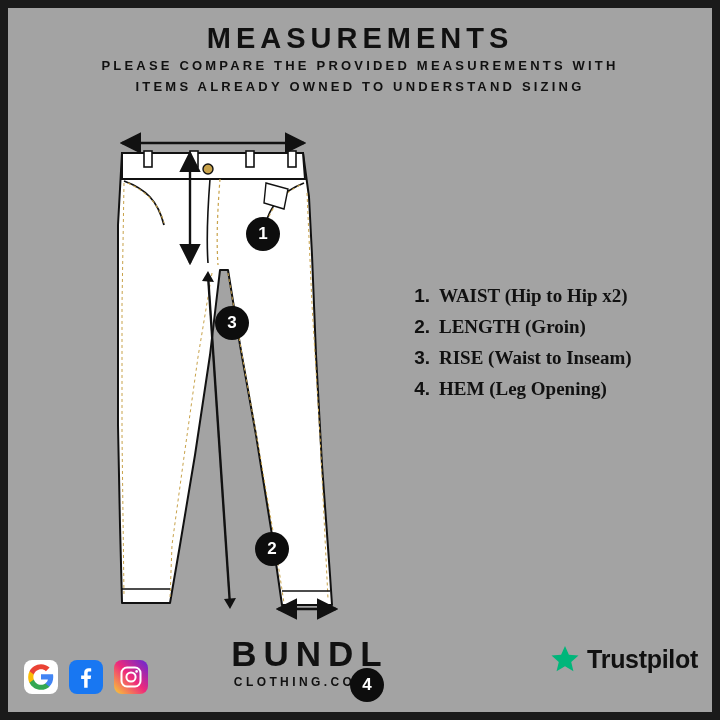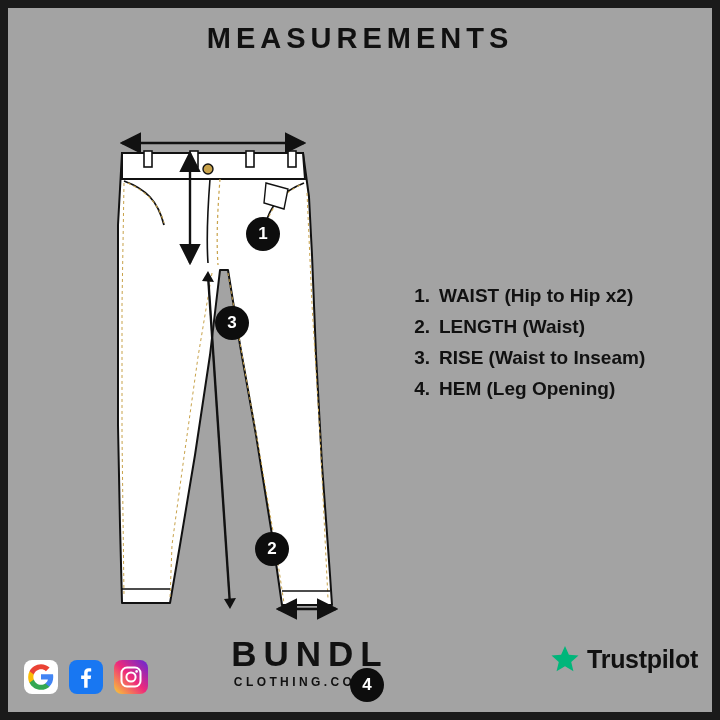--- a/index.html
+++ b/index.html
@@ -68,21 +68,21 @@
     font-size: 19px;
     color: #111111;
   }
   .legend-num {
     width: 30px;
     text-align: right;
     padding-right: 9px;
     font-weight: bold;
     flex: none;
   }
-  .legend-text { font-weight: bold; }
+  .legend-text { font-weight: bold; font-family: Liberation Serif, serif; }
 
   
   #drawing {
     position: absolute;
     left: 60px;
     top: 105px;
     width: 340px;
     height: 520px;
   }
 
@@ -170,20 +170,24 @@
 <body>
 
 <div id="page">
 
   <div class="frame-top"></div>
   <div class="frame-bottom"></div>
   <div class="frame-left"></div>
   <div class="frame-right"></div>
 
   <div class="title">MEASUREMENTS</div>
+  <div class="subtitle">
+    <div>PLEASE COMPARE THE PROVIDED MEASUREMENTS WITH</div>
+    <div>ITEMS ALREADY OWNED TO UNDERSTAND SIZING</div>
+  </div>
 
   <div id="drawing">
     <svg width="340" height="520" viewBox="0 0 340 520">
       <defs>
         <marker id="arrH" markerWidth="9" markerHeight="9" refX="8" refY="4.5" orient="auto">
           <path d="M0,0 L9,4.5 L0,9 z" fill="#111"></path>
         </marker>
         <marker id="arrHs" markerWidth="9" markerHeight="9" refX="1" refY="4.5" orient="auto">
           <path d="M9,0 L0,4.5 L9,9 z" fill="#111"></path>
         </marker>
@@ -263,21 +267,21 @@
     <div class="badge" id="badge4">4</div>
   </div>
 
   <div class="legend">
     <div class="legend-row">
       <span class="legend-num">1.</span>
       <span class="legend-text">WAIST (Hip to Hip x2)</span>
     </div>
     <div class="legend-row">
       <span class="legend-num">2.</span>
-      <span class="legend-text">LENGTH (Waist)</span>
+      <span class="legend-text">LENGTH (Groin)</span>
     </div>
     <div class="legend-row">
       <span class="legend-num">3.</span>
       <span class="legend-text">RISE (Waist to Inseam)</span>
     </div>
     <div class="legend-row">
       <span class="legend-num">4.</span>
       <span class="legend-text">HEM (Leg Opening)</span>
     </div>
   </div>

